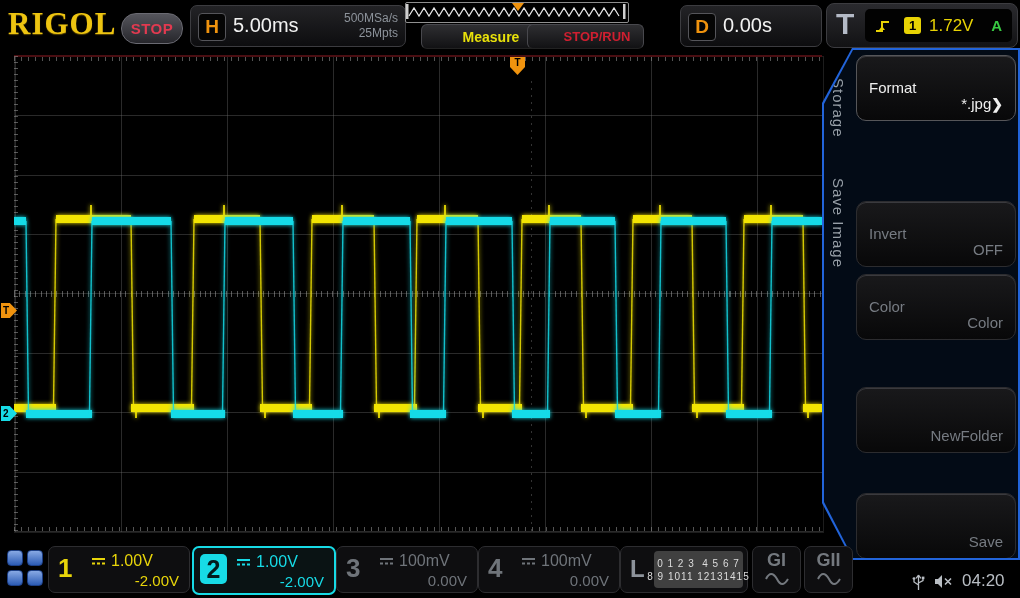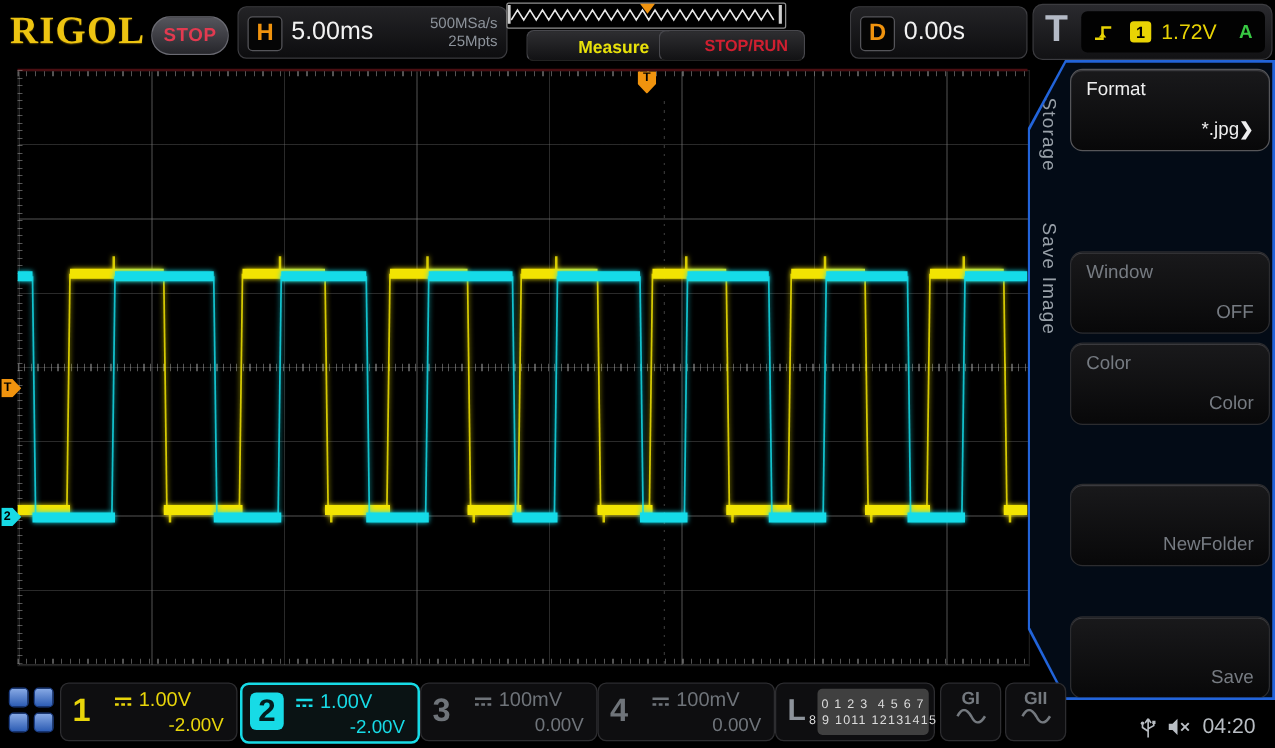--- a/index.html
+++ b/index.html
@@ -70,21 +70,21 @@
   #menu-frame{left:822px;top:48px;width:198px;height:512px;background:#2264da;
     clip-path:polygon(30px 0,100% 0,100% 100%,30px 100%,0 455px,0 55px);}
   #menu-inner{position:absolute;left:0;top:0;width:198px;height:512px;background:#030b16;
     clip-path:polygon(31px 2px,196px 2px,196px 510px,31px 510px,2px 454px,2px 56px);}
   .side-tab{position:absolute;left:8px;writing-mode:vertical-rl;color:#98a0a8;font-size:15px;letter-spacing:1px;}
   #tab-storage{top:30px;}
   #tab-saveimage{top:130px;}
   .menu-box{position:absolute;left:34px;width:158px;height:64px;border-radius:10px;
     background:linear-gradient(#19191b,#080809);border:1px solid #2c2c2f;
     box-shadow:inset 0 1px 0 #3a3a3e;}
-  .menu-box .m-label{position:absolute;left:12px;top:7px;font-size:15px;color:#767b82;}
+  .menu-box .m-label{position:absolute;left:12px;top:23px;font-size:15px;color:#767b82;}
   .menu-box .m-value{position:absolute;right:12px;bottom:8px;font-size:15px;color:#767b82;}
   .menu-box.focused{border-color:#565659;}
   .menu-box.focused .m-label,.menu-box.focused .m-value{color:#efefef;}
   .m-arrow{font-size:14px;font-weight:bold;}
 
   
   #menu-grid-icon{left:7px;top:550px;width:38px;height:38px;display:grid;
     grid-template-columns:16px 16px;grid-template-rows:16px 16px;gap:4px;}
   #menu-grid-icon span{background:linear-gradient(#87a9e4,#2c5cb4);border-radius:4px;border:1px solid #1c3f86;}
   .ch-box{position:absolute;top:546px;width:140px;height:45px;background:#0e0e10;
@@ -102,21 +102,21 @@
   .dim .ch-num{color:#6f747a;}
   #l-box{left:620px;top:546px;width:126px;height:45px;position:absolute;background:#0e0e10;
     border:1px solid #2d2d30;border-radius:7px;}
   #l-letter{position:absolute;left:9px;top:8px;font-size:24px;font-weight:bold;color:#8d939b;}
   #l-inset{position:absolute;left:33px;top:4px;right:4px;bottom:4px;background:#404040;border-radius:4px;
     color:#dcdcdc;font-size:10px;line-height:13px;display:flex;flex-direction:column;align-items:center;
     justify-content:center;white-space:pre;letter-spacing:1px;}
   .gen-box{position:absolute;top:546px;width:47px;height:45px;background:#0e0e10;border:1px solid #2d2d30;
     border-radius:7px;color:#74797f;text-align:center;}
   #gi-box{left:752px;} #gii-box{left:804px;}
-  .gen-label{font-size:14px;font-weight:bold;margin-top:3px;}
+  .gen-label{font-size:18px;font-weight:bold;margin-top:3px;}
   #status-area{left:912px;top:568px;width:104px;height:26px;display:flex;align-items:center;gap:9px;
     color:#b9bec4;}
   #clock{font-size:17px;}
 </style>
 </head>
 <body>
 
 <div class="abs" id="rigol-logo">RIGOL</div>
 <div class="abs" id="stop-badge">STOP</div>
 
@@ -253,21 +253,21 @@
 <div class="abs" id="menu-frame">
   <div id="menu-inner">
     <span class="side-tab" id="tab-storage">Storage</span>
     <span class="side-tab" id="tab-saveimage">Save Image</span>
 
     <div class="menu-box focused" style="top:7px;">
       <span class="m-label">Format</span>
       <span class="m-value"><span>*.jpg</span><span class="m-arrow">❯</span></span>
     </div>
     <div class="menu-box" style="top:153px;">
-      <span class="m-label">Window</span>
+      <span class="m-label">Invert</span>
       <span class="m-value">OFF</span>
     </div>
     <div class="menu-box" style="top:226px;">
       <span class="m-label">Color</span>
       <span class="m-value">Color</span>
     </div>
     <div class="menu-box" style="top:299px;margin-top:40px;">
       <span class="m-label"></span>
       <span class="m-value">NewFolder</span>
     </div>

